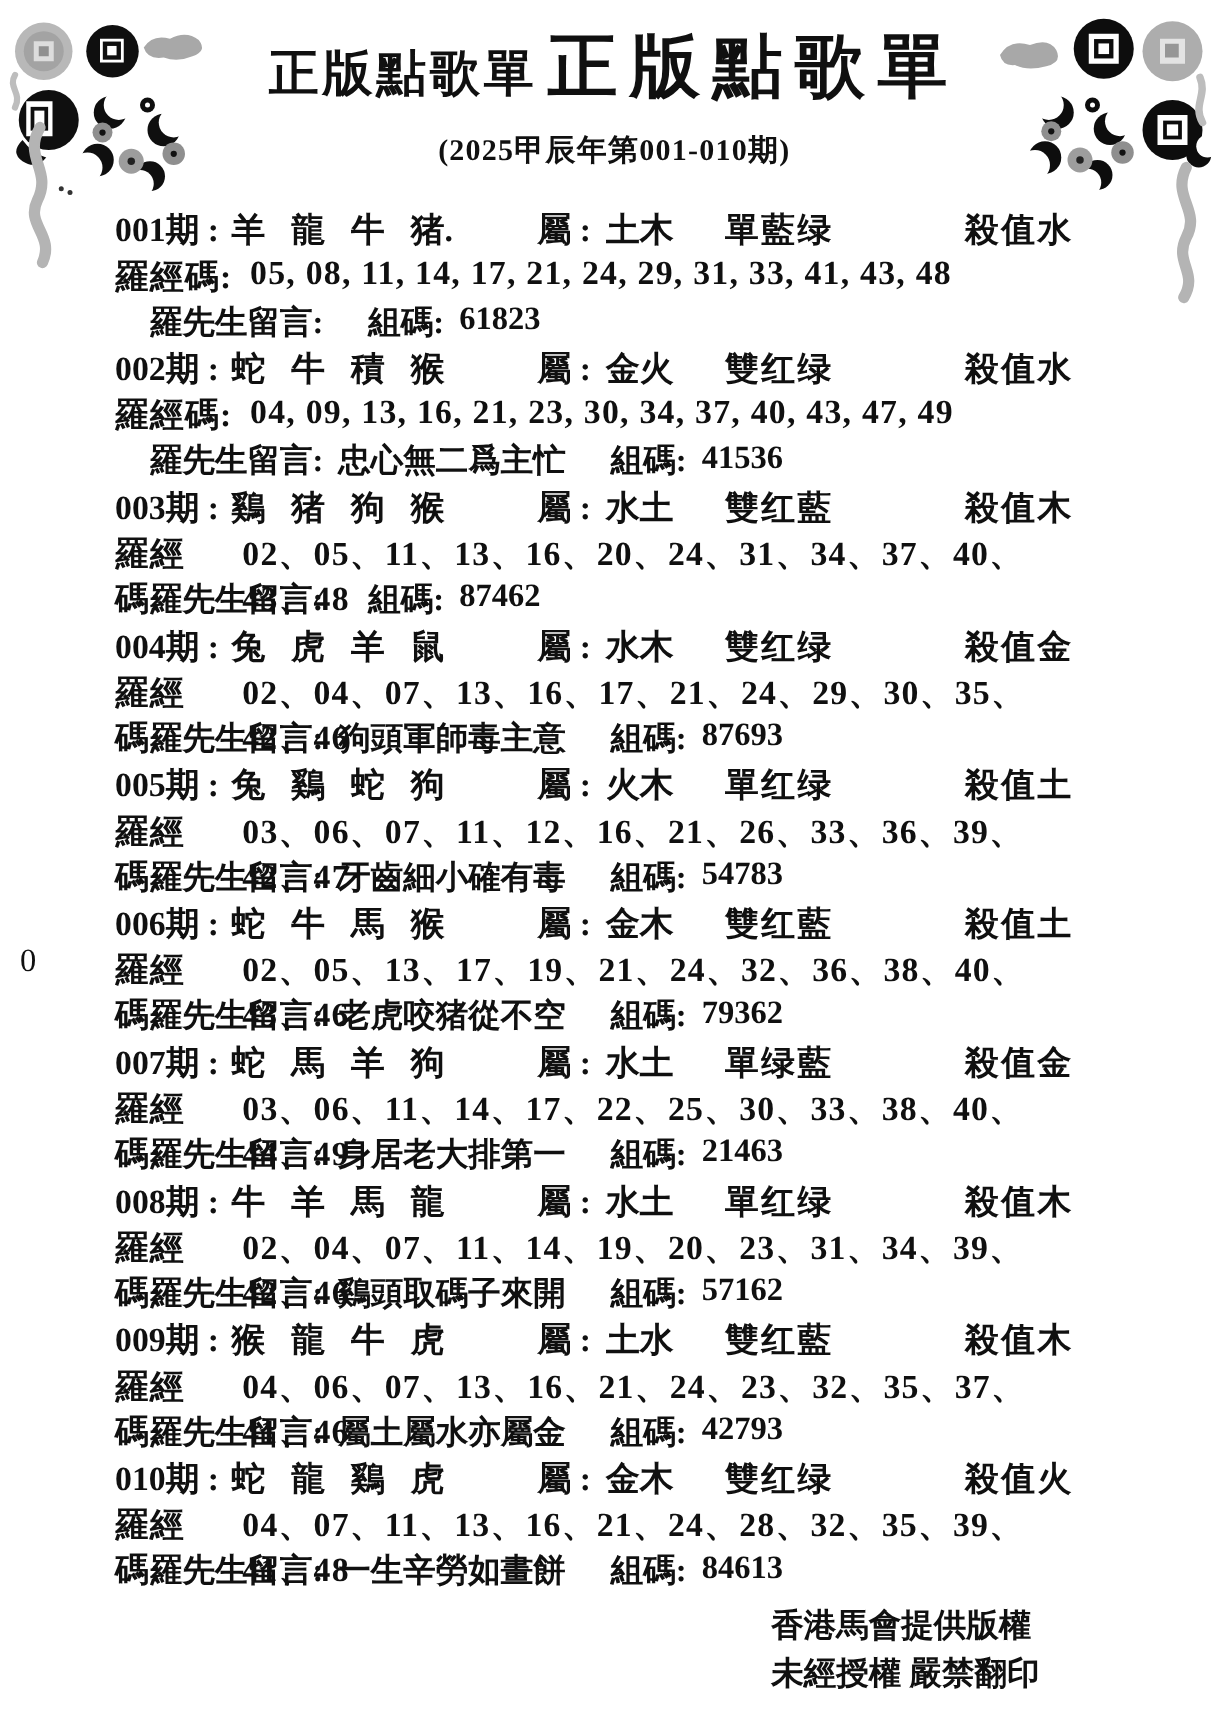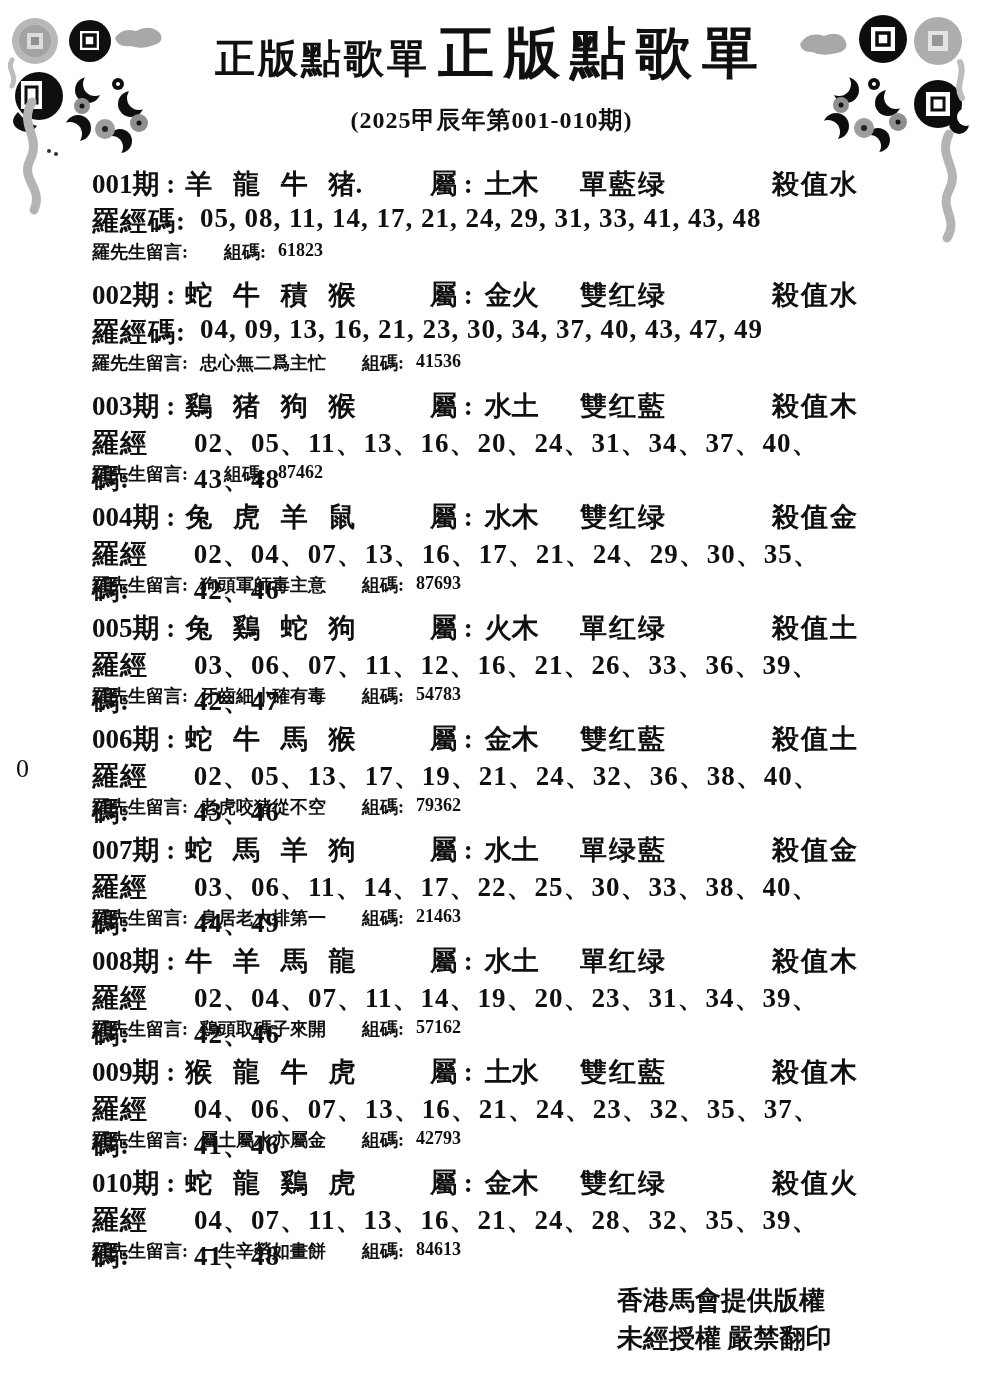--- a/index.html
+++ b/index.html
@@ -17,21 +17,21 @@
   .main { position:absolute; left:92px; top:166px; width:767px; }
   .period { height:111px; }
   .line { display:flex; align-items:flex-start; height:37px; }
   .l1 { font-size:27px; font-weight:700; }
   .col-period { display:flex; gap:10px; width:338px; }
   .p-animals { word-spacing:14px;text-align:center; }
   .col-shu { display:flex; gap:12px; width:150px; }
   .col-colors { letter-spacing:2px; }
   .col-kill { margin-left:auto; letter-spacing:2px; }
   .l2 { font-size:27px; font-weight:700; gap:14px; letter-spacing:1px; }
-  .l3 { font-size:18px; font-weight:700; gap:12px; }
+  .l3 { font-size:26px; font-weight:700; gap:12px;margin-left:28px; }
   .zuma-label { margin-left:24px; }
   
   .footer { position:absolute; left:617px; top:1282px; font-size:26px; font-weight:700; line-height:38px; white-space:nowrap; }
   
   .margin-mark { position:absolute; left:16px; top:754px; font-size:26px; }
   
   .decor { position:absolute; }
   .decor-left { left:2px; top:8px; }
   .decor-right { left:786px; top:4px; }
 </style>

